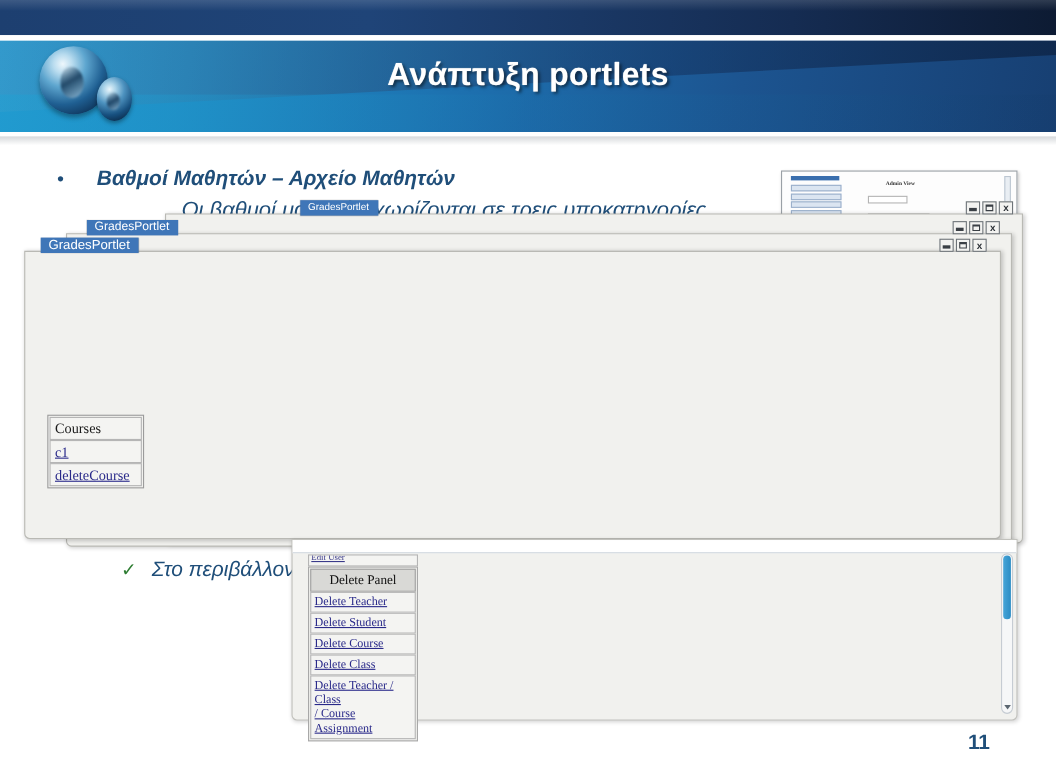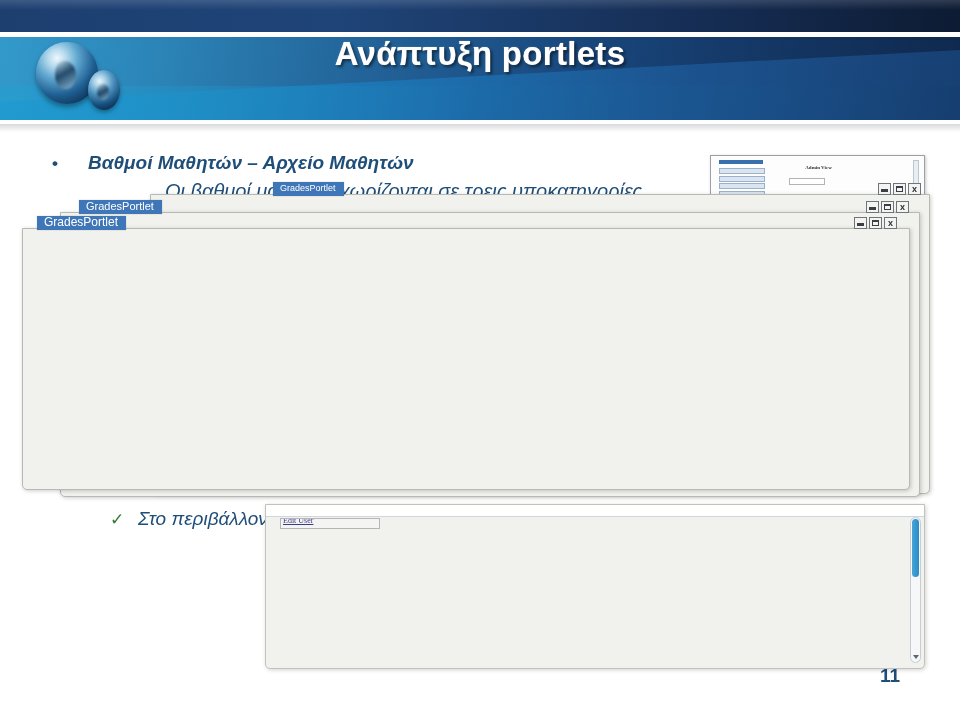--- a/index.html
+++ b/index.html
@@ -115,24 +115,24 @@
     position: absolute;
     left: 28%; top: 34%;
     width: 38%; height: 42%;
     border-radius: 50%;
     background: linear-gradient(150deg, rgba(255,255,255,0.0) 0%, rgba(8,35,65,0.7) 50%, rgba(200,230,248,0.6) 100%);
     filter: blur(0.8px);
   }
 
   .header-title {
     position: absolute;
-    left: 0; top: 35px;
+    left: 0; top: 52px;
     width: 960px;
     text-align: center;
-    font-size: 33px;
+    font-size: 29px;
     font-weight: bold;
     color: #ffffff;
     letter-spacing: 0.3px;
     text-shadow: 2px 2px 3px rgba(0,0,0,0.55), 0 0 1px rgba(255,255,255,0.7);
     z-index: 5;
     pointer-events: none;
   }
 
   
   .bullet-line {
@@ -365,21 +365,20 @@
 
   
   .shot-delete {
     left: 265px; top: 490px;
     width: 660px; height: 165px;
     background: #f1f1ee;
     border: 1px solid #c2c2bd;
     border-radius: 0 0 5px 5px;
     z-index: 12;
     box-shadow: 1px 1px 4px rgba(0,0,0,0.18);
-    margin-top: 14px;
   }
   .shot-delete .sd-topline {
     position: absolute; left: 0; top: 0; width: 658px; height: 11px;
     background: #ffffff; border-bottom: 1px solid #cfd6de;
   }
   .sd-stub {
     position: absolute;
     left: 14px; top: 13px;
     width: 98px; height: 9px;
     border: 1px solid #b5b5b5;
@@ -528,27 +527,43 @@
 
 <div class="portlet portlet-front">
   <div class="ptab">GradesPortlet</div>
   <div class="pctrls">
     <div class="pbtn min"></div>
     <div class="pbtn max"></div>
     <div class="pbtn close">x</div>
   </div>
 
 
+  <div class="courses-table">
+    <div class="ct-row">Courses</div>
+    <div class="ct-row link">c1</div>
+    <div class="ct-row link">deleteCourse</div>
+  </div>
 </div>
 
 <div class="shot shot-delete">
   <div class="sd-topline"></div>
 
   <div class="sd-stub">
     <span>Edit User</span>
   </div>
 
+  <div class="delete-panel-table">
+    <div class="dp-head">Delete Panel</div>
+    <div class="dp-row"><u>Delete Teacher</u></div>
+    <div class="dp-row"><u>Delete Student</u></div>
+    <div class="dp-row"><u>Delete Course</u></div>
+    <div class="dp-row"><u>Delete Class</u></div>
+    <div class="dp-row">
+      <u>Delete Teacher / Class</u><br>
+      <u>/ Course Assignment</u>
+    </div>
+  </div>
 
   <div class="sd-scrollbar">
     <div class="sd-thumb"></div>
     <div class="sd-arrow"></div>
   </div>
 </div>
 
 </body></html>

